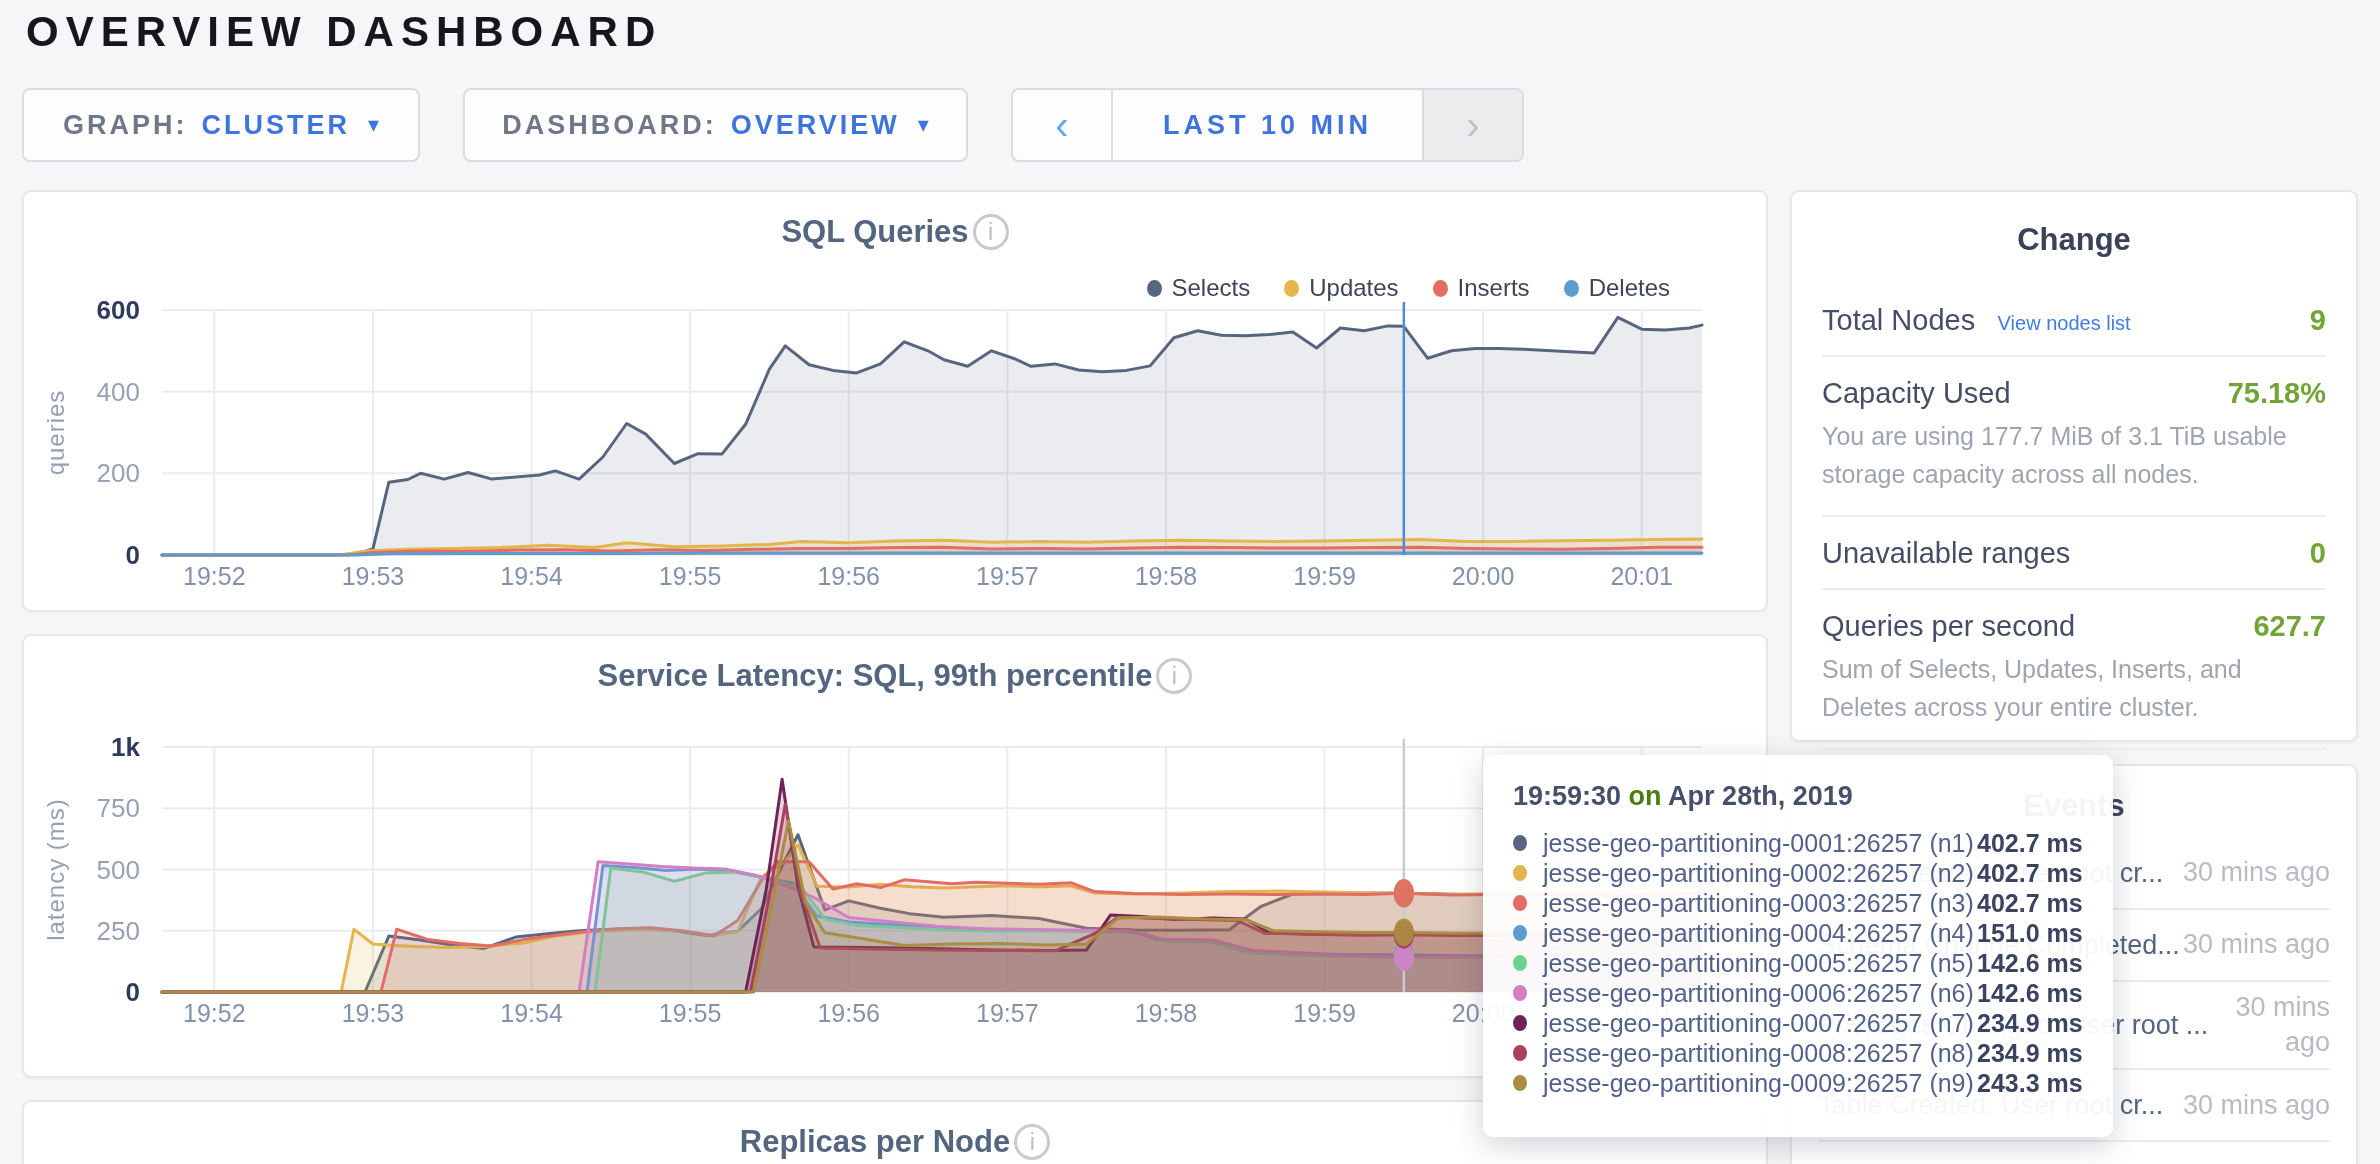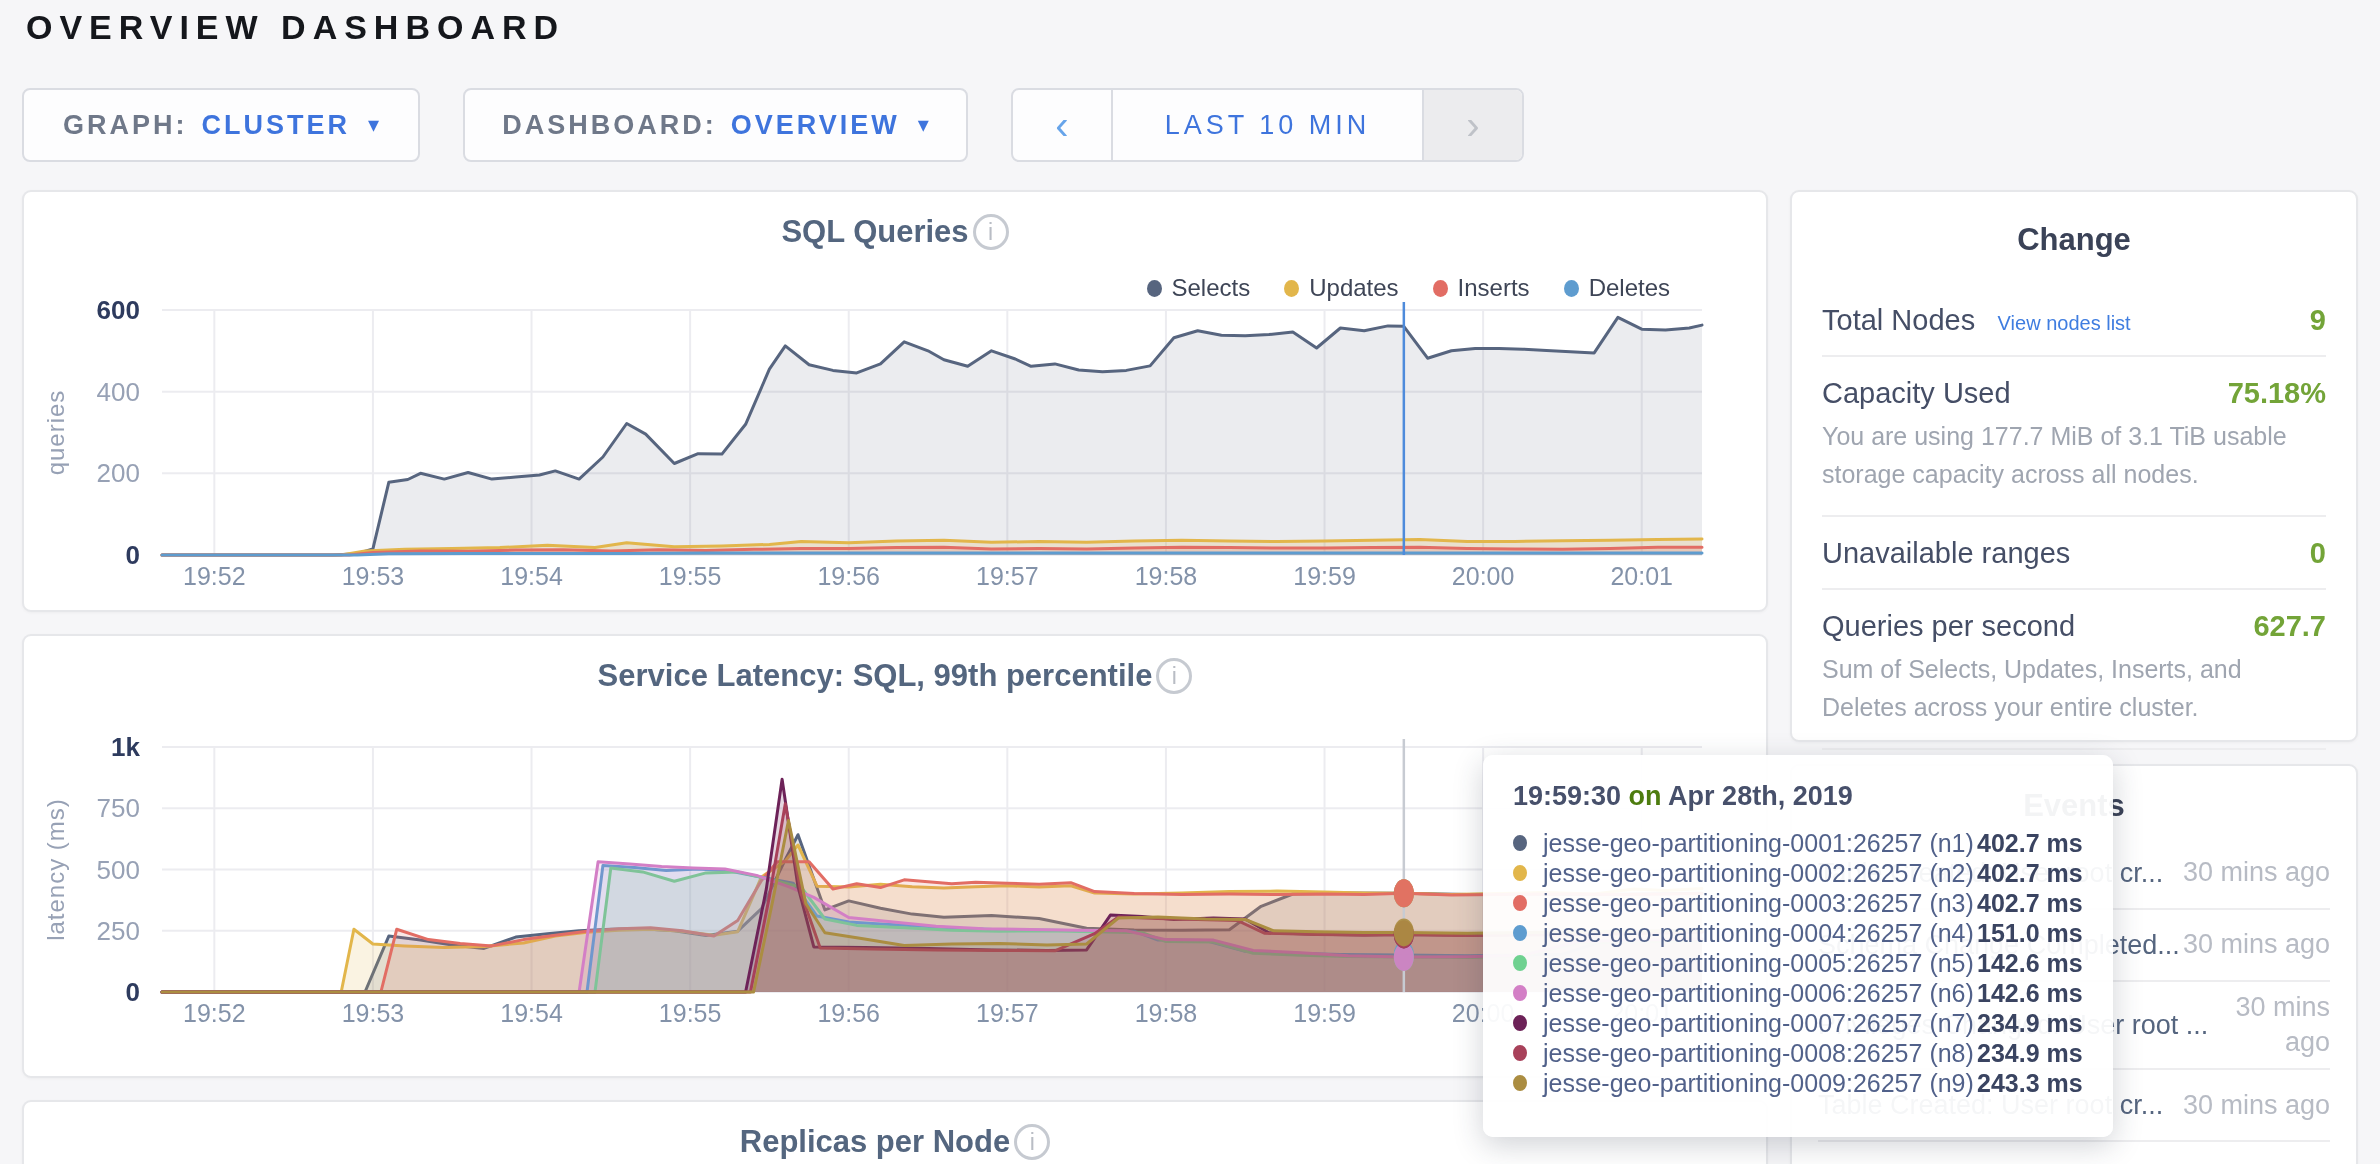--- a/index.html
+++ b/index.html
@@ -1,37 +1,37 @@
 <!DOCTYPE html>
 <html><head>
 <meta charset="utf-8">
 <style>
   * { margin:0; padding:0; box-sizing:border-box; }
   html,body { width:2380px; height:1164px; }
   body { font-family:"Liberation Sans", sans-serif; background:#f6f6f8; overflow:hidden; position:relative; }
 
-  .page-title { position:absolute; left:26px; top:8px; font-size:34px; font-weight:700;
+  .page-title { position:absolute; left:26px; top:8px; font-size:42px; font-weight:700;
     letter-spacing:7px; color:#15171c; }
 
   
   .ctrl { position:absolute; top:88px; height:74px; background:#fdfdfe; border:2px solid #dadce2;
     border-radius:8px; display:flex; align-items:center; justify-content:center; cursor:pointer; }
   .ctrl-label { font-size:27px; font-weight:600; letter-spacing:3px; color:#6f7889; }
   .ctrl-value { font-size:27px; font-weight:600; letter-spacing:3px; color:#3e74dd; margin-left:14px; }
   .caret { color:#3e74dd; font-size:22px; margin-left:18px; }
   #dd-graph { left:22px; width:398px; }
   #dd-dashboard { left:463px; width:505px; }
   .time-widget { position:absolute; left:1011px; top:88px; width:513px; height:74px;
     border:2px solid #dadce2; border-radius:8px; display:flex; background:#fdfdfe; overflow:hidden; }
   .tw-btn { width:100px; display:flex; align-items:center; justify-content:center;
     font-size:40px; cursor:pointer; }
   .tw-prev { color:#67a4ea; border-right:2px solid #dadce2; }
   .tw-next { color:#bfc2c8; background:#ececee; border-left:2px solid #dadce2; cursor:default; }
   .tw-label { flex:1; display:flex; align-items:center; justify-content:center;
-    font-size:27px; font-weight:400; letter-spacing:4px; color:#3e74dd; cursor:pointer; }
+    font-size:27px; font-weight:700; letter-spacing:4px; color:#3e74dd; cursor:pointer; }
 
   
   .panel { position:absolute; background:#fff; border:2px solid #e6e7ea; border-radius:9px;
     box-shadow:0 1px 3px rgba(0,0,0,.04); }
   #panel-sql      { left:22px;  top:190px;  width:1746px; height:422px; }
   #panel-latency  { left:22px;  top:634px;  width:1746px; height:444px; }
   #panel-replicas { left:22px;  top:1100px; width:1746px; height:300px; }
   #panel-summary  { left:1790px; top:190px; width:568px; height:552px; }
   #panel-events   { left:1790px; top:764px; width:568px; height:600px; }
 

